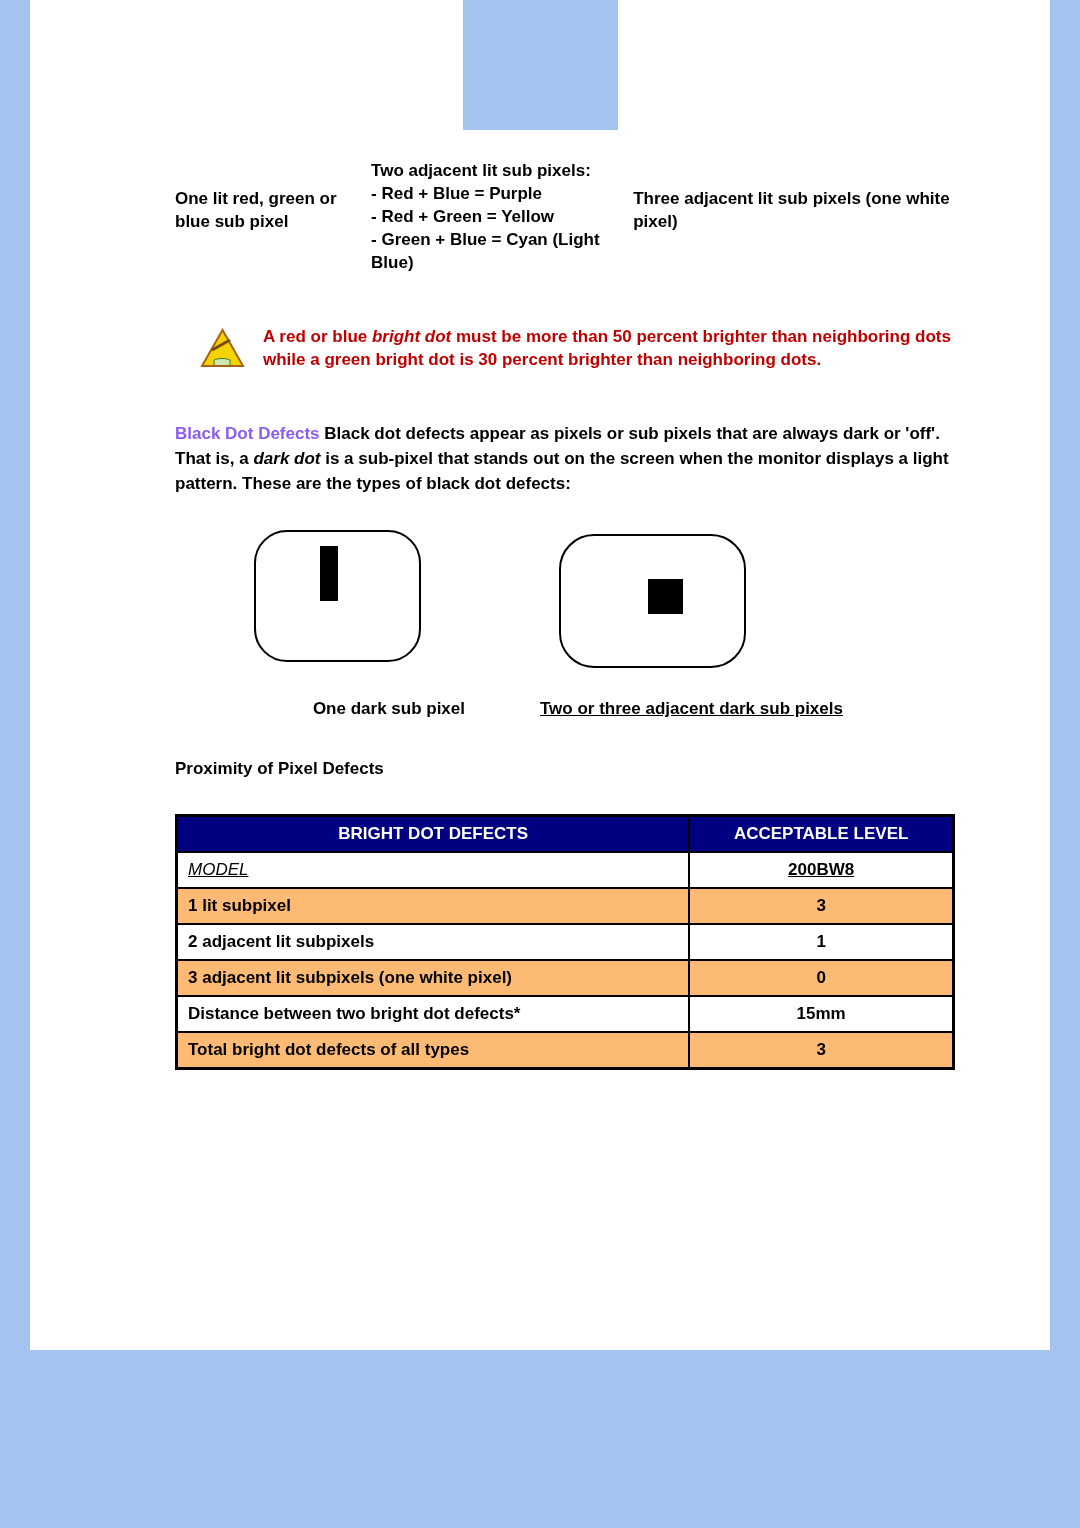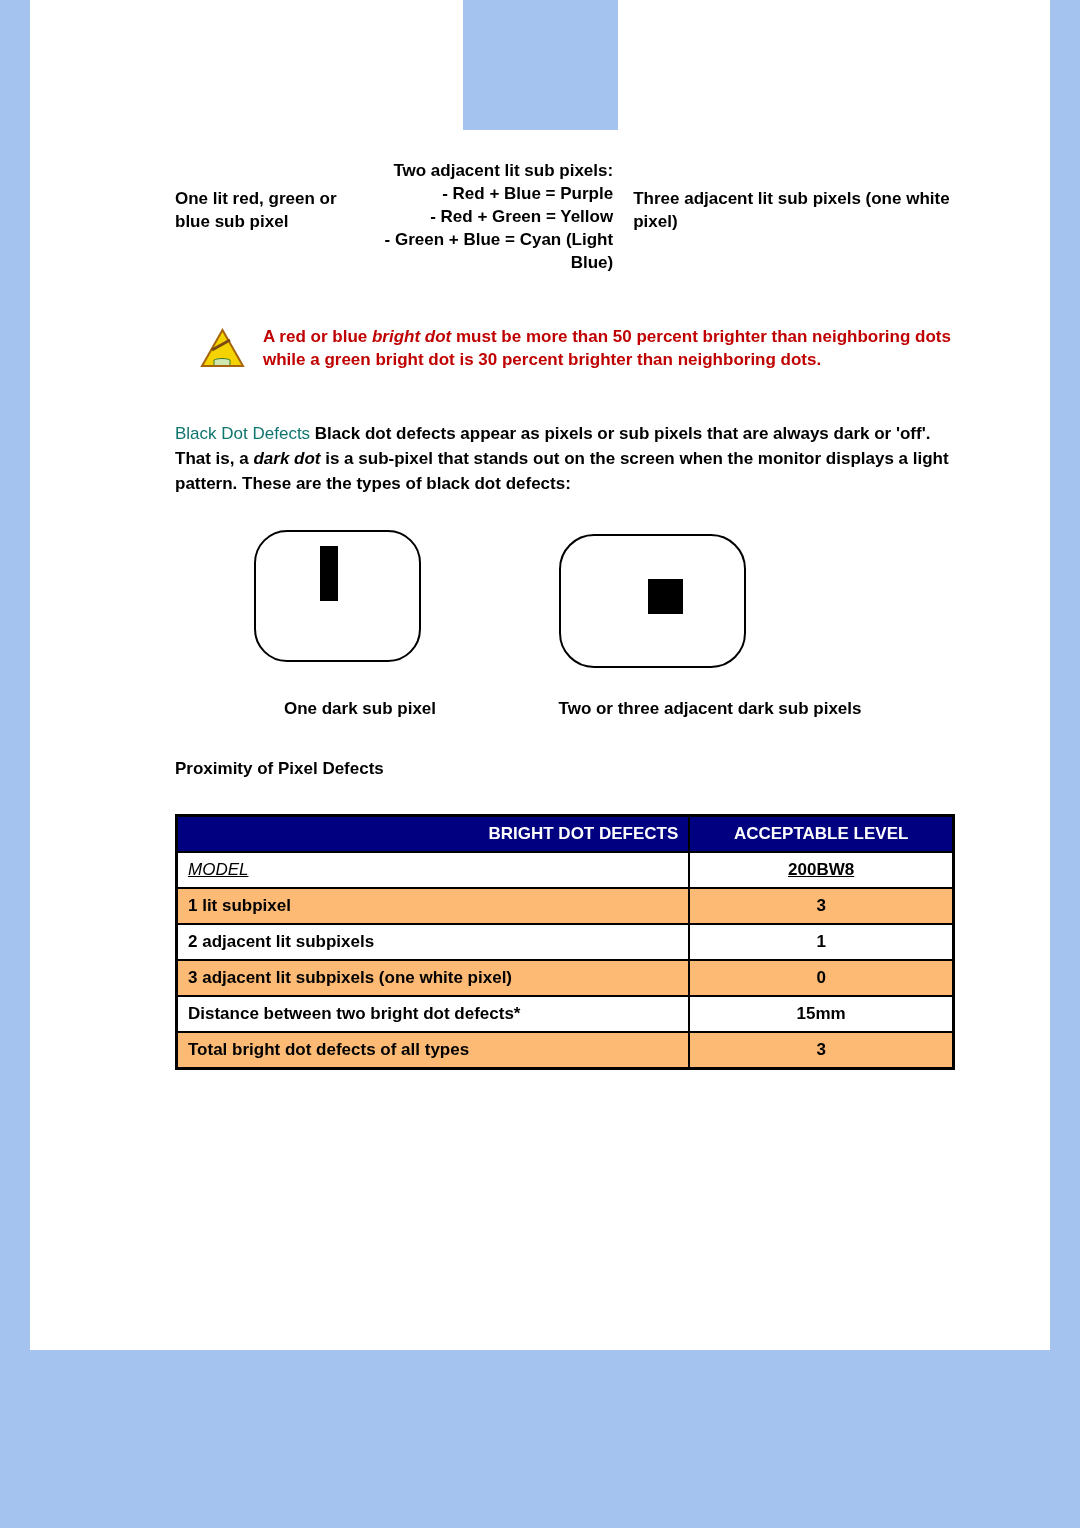--- a/index.html
+++ b/index.html
@@ -46,21 +46,21 @@
   .tri {
     display: flex;
     gap: 20px;
     margin-bottom: 50px;
   }
   .tri > div {
     font-weight: bold;
     line-height: 1.35;
   }
   .col-a { width: 200px; padding-top: 28px; }
-  .col-b { width: 275px; text-align: right; }
+  .col-b { width: 275px; }
   .col-c { padding-top: 28px; }
 
   
   .note-row {
     display: flex;
     align-items: center;
     gap: 18px;
     margin-bottom: 50px;
     margin-left: 25px;
   }
@@ -75,41 +75,41 @@
     line-height: 1.4;
   }
   .note-text .em { font-style: italic; }
 
   
   .para {
     font-weight: bold;
     line-height: 1.45;
     margin-bottom: 25px;
   }
-  .lbl-blue { color: #0f766e; font-weight: normal; }
+  .lbl-blue { color: #8b5cf6; font-weight: bold; }
   .em { font-style: italic; }
 
   
   .figs {
     display: flex;
     gap: 120px;
     margin: 20px 0 10px 70px;
   }
   .fig-box-a, .fig-box-b {
     position: relative;
   }
   .fig-box-a svg, .fig-box-b svg { display: block; }
   .fig-caps {
     display: flex;
     gap: 75px;
     margin: 20px 0 40px 80px;
     font-weight: bold;
   }
-  .cap-a { width: 210px; text-align: center; }
-  .cap-b { width: 340px; text-align: center; }
+  .cap-a { width: 210px; text-align: right; }
+  .cap-b { width: 340px; text-align: left; text-decoration: underline; }
 
   .sec-title {
     font-weight: bold;
     margin-bottom: 18px;
   }
 
   
   table {
     border-collapse: collapse;
     width: 100%;
@@ -117,21 +117,21 @@
     border: 3px solid #000;
   }
   th, td {
     border: 2px solid #000;
     padding: 7px 10px;
     font-weight: bold;
   }
   th {
     background: #000080;
     color: #fff;
-    text-align: right;
+    text-align: center;
   }
   th.right { text-align: center; }
   td.right { text-align: center; }
   tr.yellow td { background: #fdba74; color: #000; }
   tr.model td { font-style: italic; font-weight: normal; text-decoration: underline; }
   tr.model td.right { font-style: normal; font-weight: bold; margin-top: 17px; }
 </style>
 </head>
 <body>
 

